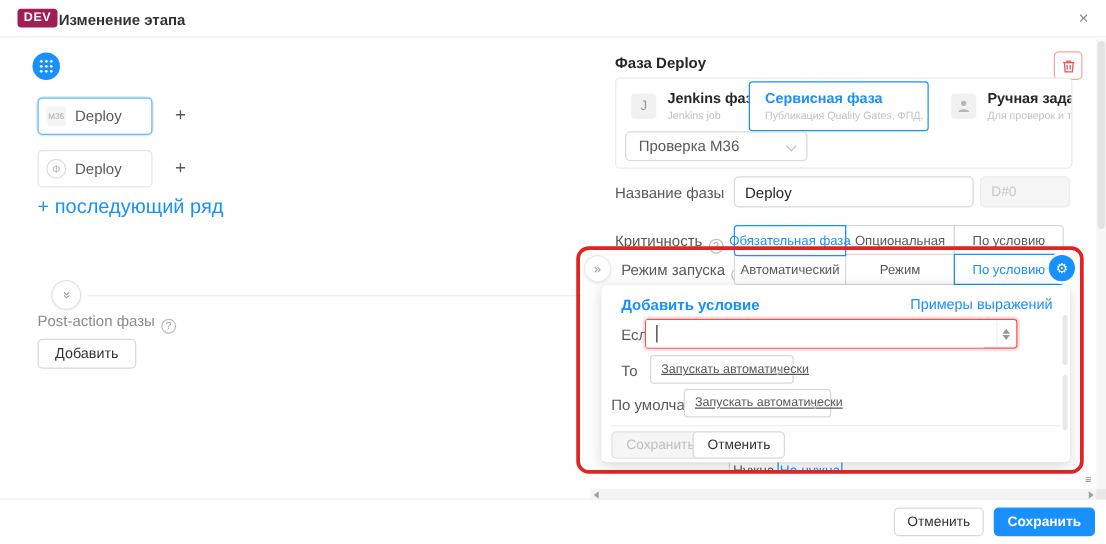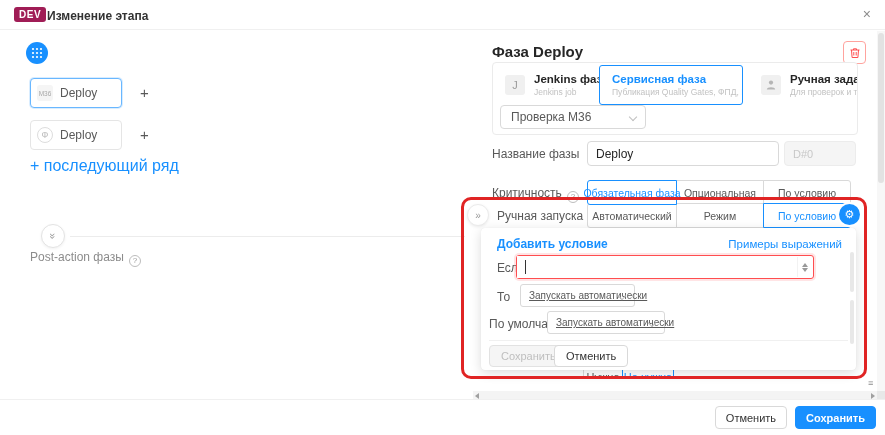--- a/index.html
+++ b/index.html
@@ -25,21 +25,21 @@
   .add-row-link { position:absolute; left:30px; top:157px; font-size:16px; }
   .collapse-circle { position:absolute; left:41px; top:224px; width:24px; height:24px; border-radius:50%; background:#fff; border:1px solid #e3e3e3; box-shadow:0 1px 3px rgba(0,0,0,.06); display:flex; align-items:center; justify-content:center; color:#999; font-size:11px; cursor:pointer; }
   .collapse-circle .rot { transform:rotate(90deg); display:block; }
   .canvas-divider { position:absolute; left:70px; top:236px; width:395px; height:1px; background:#ececec; }
   .post-label { position:absolute; left:30px; top:250px; color:#8c8c8c; font-size:12px; }
   .help { display:inline-flex; width:12px; height:12px; border:1px solid #bdbdbd; border-radius:50%; color:#9a9a9a; font-size:8px; align-items:center; justify-content:center; margin-left:5px; vertical-align:-2px; }
   .btn { display:inline-block; background:#fff; border:1px solid #d9d9d9; border-radius:4px; font-size:11.5px; color:#333; padding:5px 13px; cursor:pointer; }
   .add-post-btn { position:absolute; left:30px; top:271px; }
 
   
-  .panel-title { position:absolute; left:492px; top:43px; font-size:15px; font-weight:bold; }
+  .panel-title { position:absolute; left:492px; top:43px; font-size:12px; font-weight:bold; }
   .trash-btn { position:absolute; left:843px; top:41px; width:23px; height:23px; border:1px solid #ffa39e; border-radius:4px; background:#fff; display:flex; align-items:center; justify-content:center; cursor:pointer; }
   .types-box { position:absolute; left:492px; top:62px; width:366px; height:73px; border:1px solid #ebebeb; border-radius:4px; background:#fff; }
   .type-card { position:absolute; top:2px; height:40px; display:flex; align-items:center; padding:0 10px; cursor:pointer; white-space:nowrap; overflow:hidden; }
   .type-ico { width:20px; height:20px; background:#f0f0f0; border-radius:3px; display:flex; align-items:center; justify-content:center; color:#9a9a9a; font-size:11px; margin-right:9px; flex:none; }
   .type-title { font-size:11.5px; font-weight:bold; color:#262626; }
   .type-sub { font-size:8.5px; color:#c2c2c2; margin-top:2px; }
   .type-card.sel { border:1px solid #1890ff; border-radius:3px; }
   .type-card.sel .type-title { color:#1890ff; }
   .sel-box { position:absolute; left:500px; top:105px; width:146px; height:24px; border:1px solid #d9d9d9; border-radius:4px; display:flex; align-items:center; padding:0 22px 0 10px; color:#595959; cursor:pointer; background:#fff; }
   .chev { position:absolute; right:9px; top:8px; width:6px; height:6px; border-right:1px solid #bfbfbf; border-bottom:1px solid #bfbfbf; transform:rotate(45deg); }
@@ -139,20 +139,21 @@
   <div class="add-row-link link">+ последующий ряд</div>
 
   <div class="collapse-circle">
     <span class="rot">»</span>
   </div>
   <div class="canvas-divider"></div>
 
   <div class="post-label">
     <span>Post-action фазы</span><span class="help">?</span>
   </div>
+  <button class="btn add-post-btn">Добавить</button>
 
   <div class="panel-title">Фаза Deploy</div>
   <div class="trash-btn">
     <svg width="12" height="12" viewBox="0 0 12 12">
       <g stroke="#ff4d4f" stroke-width="1" fill="none">
         <path d="M1.5 3h9"></path>
           <path d="M4.5 3V1.8h3V3"></path>
           <path d="M2.5 3l.6 7.5h5.8L9.5 3"></path>
           <path d="M4.8 5v3.5M7.2 5v3.5"></path>
       </g>
@@ -203,21 +204,21 @@
   <div class="seg" style="left:587px; top:180px;">
     <div class="seg-opt sel" style="width:90px">Обязательная фаза</div>
     <div class="seg-opt" style="width:88px">Опциональная</div>
     <div class="seg-opt" style="width:88px">По условию</div>
   </div>
 
   <div class="expand-circle">
     <span>»</span>
   </div>
   <div class="form-label" style="left:497px; top:209px;">
-    <span>Ручная запуска</span><span class="help">?</span>
+    <span>Режим запуска</span><span class="help">?</span>
   </div>
   <div class="seg" style="left:587px; top:203px;">
     <div class="seg-opt" style="width:90px">Автоматический</div>
     <div class="seg-opt" style="width:88px">Режим</div>
     <div class="seg-opt sel" style="width:88px">По условию</div>
   </div>
   <div class="gear-badge">⚙</div>
 
   <div class="hidden-toggle">
     <div class="ht-opt" style="width:40px">Нужна</div>

